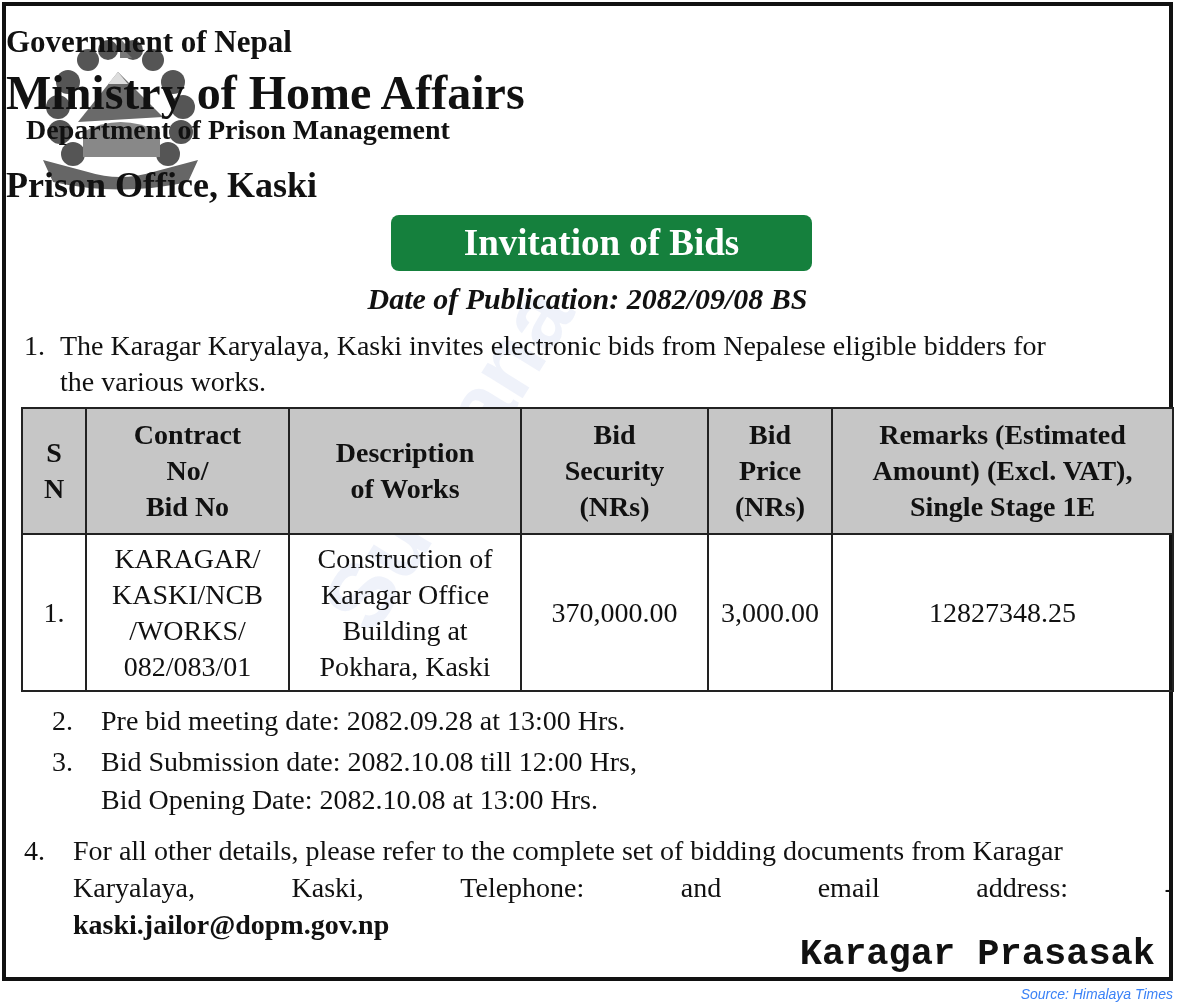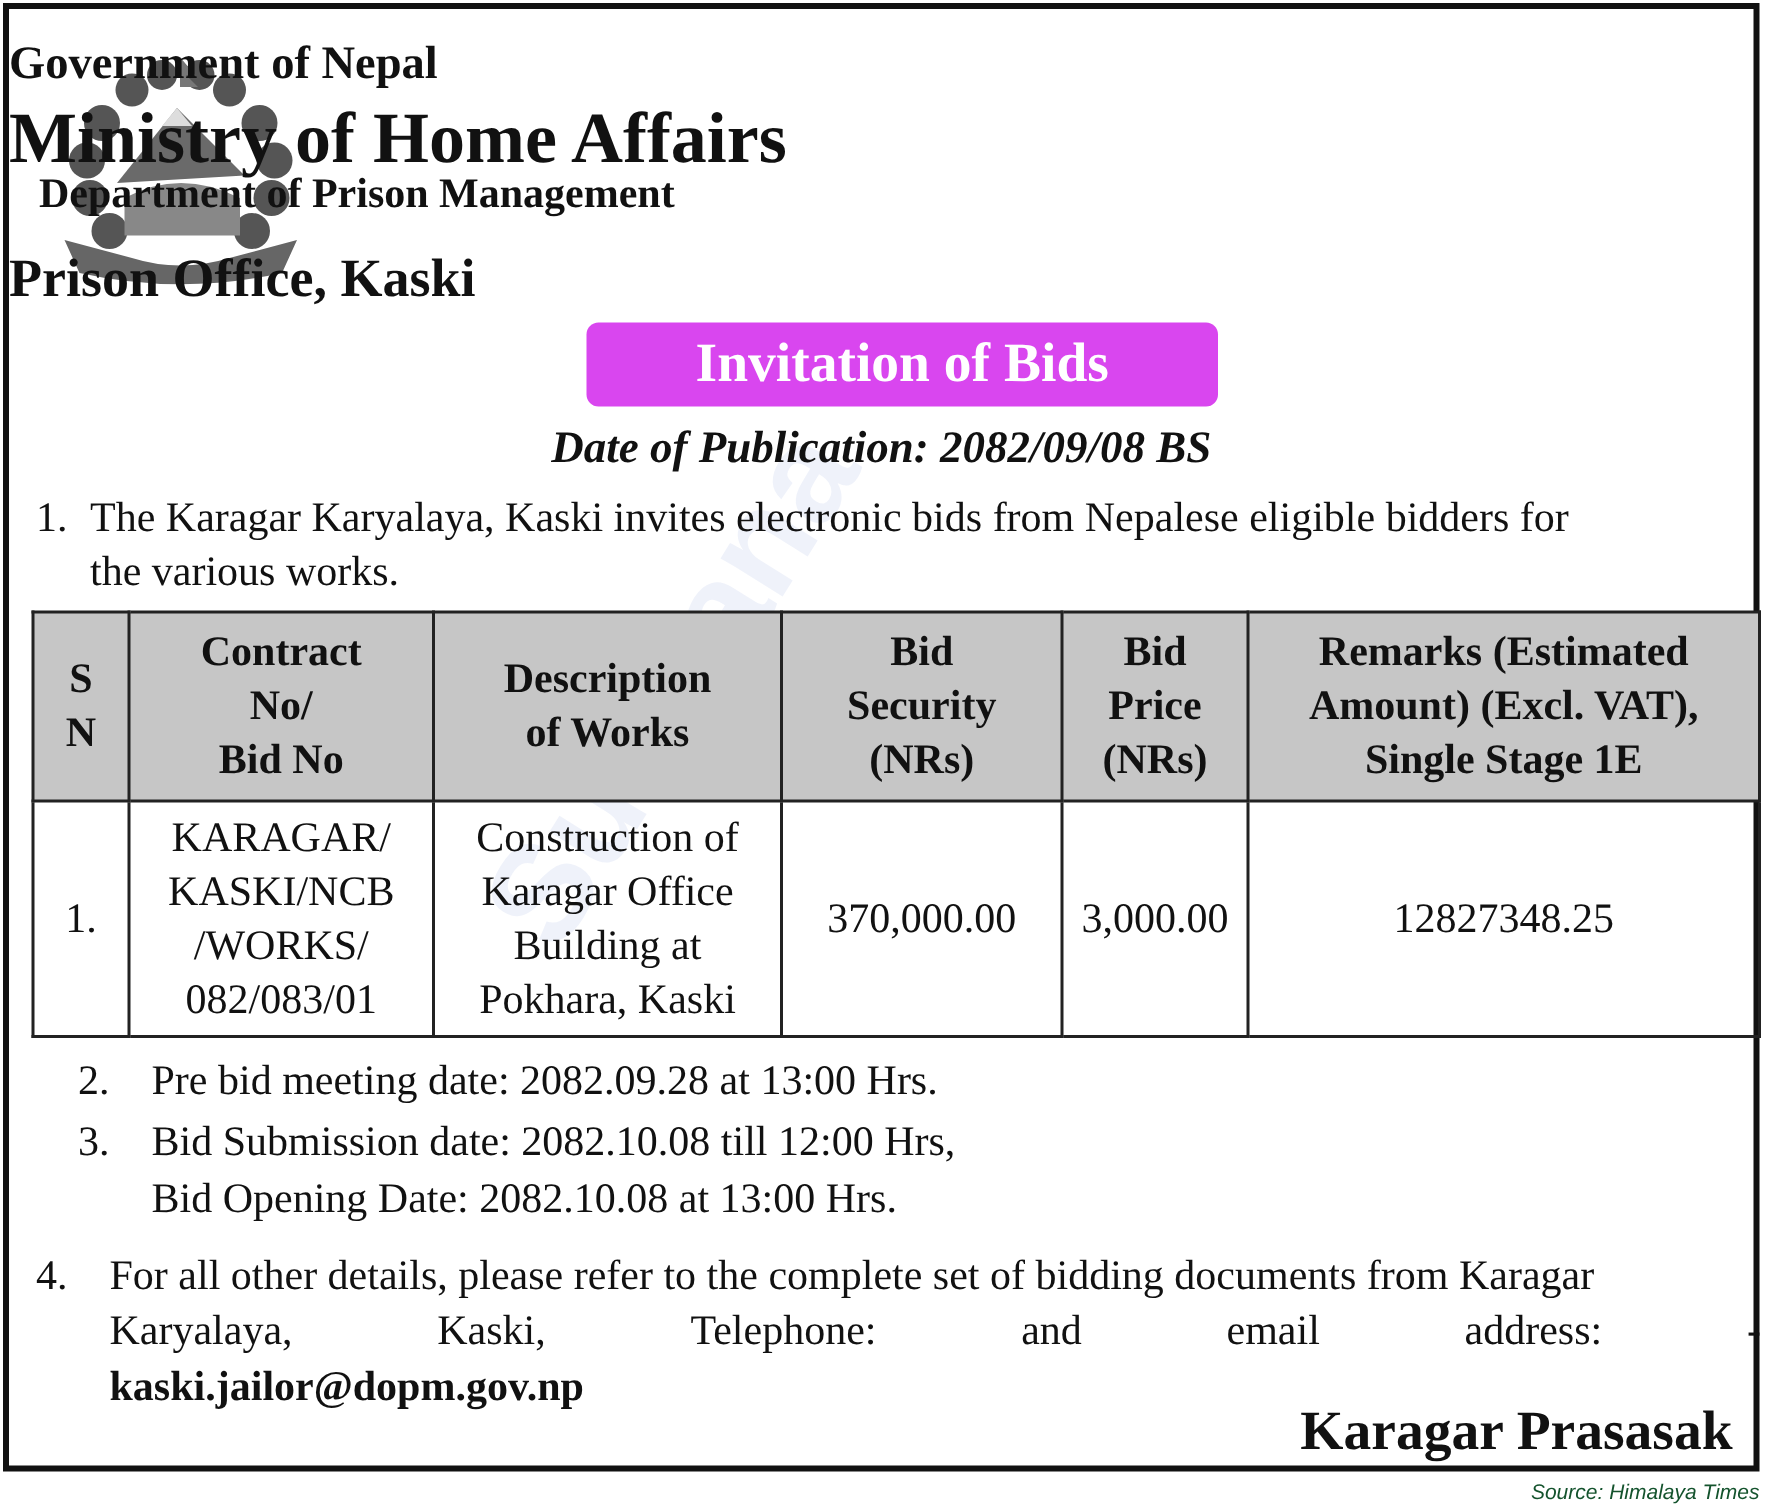--- a/index.html
+++ b/index.html
@@ -4,38 +4,38 @@
 <style>
   html, body { margin:0; padding:0; background:#ffffff; }
   body { width:1181px; height:1008px; position:relative; overflow:hidden; font-family:"Liberation Serif", serif; color:#111; }
   .frame { position:absolute; left:2px; top:2px; width:1171px; height:979px; border:4px solid #111; box-sizing:border-box; background:#fff; }
   .emblem { position:absolute; left:22px; top:26px; width:185px; height:160px; }
   .head { position:absolute; left:0; right:0; text-align:left; font-weight:bold; }
   .h1 { top:18px; font-size:31px; }
   .h2 { top:59px; font-size:48px; }
   .h3 { top:108px; font-size:28px;margin-left:20px; }
   .h4 { top:158px; font-size:36px; }
-  .banner { position:absolute; left:385px; top:209px; width:421px; height:56px; background:#d946ef; border-radius:8px; color:#fff; text-align:center; font-size:37px; font-weight:bold; line-height:56px; }
+  .banner { position:absolute; left:385px; top:209px; width:421px; height:56px; background:#15803d; border-radius:8px; color:#fff; text-align:center; font-size:37px; font-weight:bold; line-height:56px; }
   .pubdate { position:absolute; left:0; right:0; top:276px; text-align:center; font-size:30px; font-weight:bold; font-style:italic; }
   .para1 { position:absolute; left:18px; top:322px; width:1150px; font-size:28px; line-height:36px; }
   .para1 .num { display:inline-block; width:36px; }
   .para1 .l2 { padding-left:36px; }
   table.bids { position:absolute; left:15px; top:401px; width:1153px; border-collapse:collapse; font-size:28px; }
   table.bids th, table.bids td { border:2px solid #222; text-align:center; vertical-align:middle; }
   table.bids th { background:#c6c6c6; font-weight:bold; line-height:36px; height:124px; padding:0 4px; }
   table.bids td { line-height:36px; height:155px; padding:0 0;border-radius:15px; }
   .list { position:absolute; left:18px; font-size:28px; line-height:38px;margin-left:28px; }
   .list .n { display:inline-block; width:49px; }
   .list .ind { padding-left:49px; }
   .item4 { position:absolute; left:18px; top:826px; width:1150px; font-size:28px; line-height:37px; }
   .item4 .n { display:inline-block; width:49px; }
   .item4 .row2 { display:flex; justify-content:space-between; padding-left:49px; }
   .item4 .email { padding-left:49px; font-weight:bold; }
-  .sign { position:absolute; right:14px; top:927px; font-size:37px; font-weight:bold; }
-  .source { position:absolute; right:8px; top:986px; font-family:"Liberation Sans", sans-serif; font-style:italic; font-size:14px; color:#14532d; }
+  .sign { position:absolute; right:14px; top:927px; font-size:37px; font-weight:bold;font-family:Liberation Mono, monospace; }
+  .source { position:absolute; right:8px; top:986px; font-family:"Liberation Sans", sans-serif; font-style:italic; font-size:14px; color:#3b82f6; }
   .wm { position:absolute; color:rgba(120,150,210,0.12); font-family:"Liberation Sans", sans-serif; font-weight:bold; font-size:92px; transform:rotate(-58deg); left:250px; top:400px; pointer-events:none; }
 </style>
 </head>
 <body>
 
 <div class="frame">
   <div class="wm">Suchana</div>
 
   <svg class="emblem" viewBox="0 0 185 160">
     <g fill="#555">

